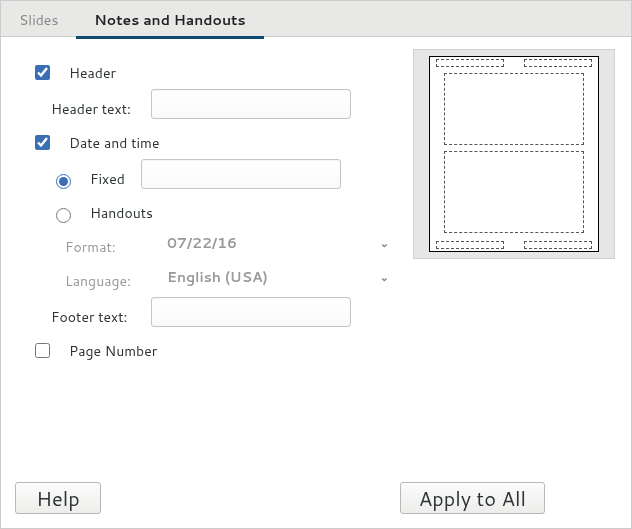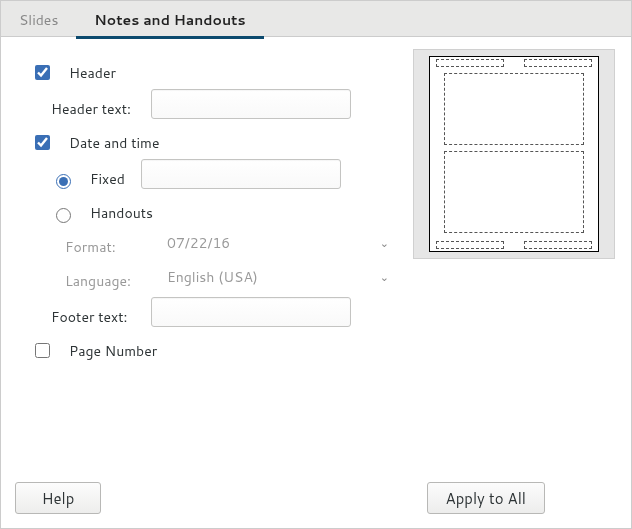--- a/index.html
+++ b/index.html
@@ -75,20 +75,21 @@
     box-shadow: inset 0 1px 1px rgba(0,0,0,0.04);
   }
   .combo {
     display: flex;
     align-items: center;
     justify-content: space-between;
     width: 230px;
     height: 28px;
     padding: 0 6px 0 2px;
     color: #555;
+    font-weight: bold;
   }
   .combo.disabled { color: #999; }
   .chev {
     font-size: 11px;
     color: #888;
   }
   .preview {
     width: 206px;
     height: 210px;
     background: #e6e6e6;
@@ -116,21 +117,21 @@
     align-items: center;
     padding: 10px 14px 14px 14px;
   }
   .btn {
     border: 1px solid #b8b8b6;
     border-radius: 3px;
     background: linear-gradient(#fcfcfc,#ededec);
     min-width: 86px;
     height: 32px;
     padding: 0 18px;
-    font-size: 15px;
+    font-size: 20px;
     font-family: inherit;
     cursor: pointer;
     color: #2e3436;
   }
   .spacer { flex: 1; }
 </style>
 </head>
 <body>
 
 <div class="dialog">

